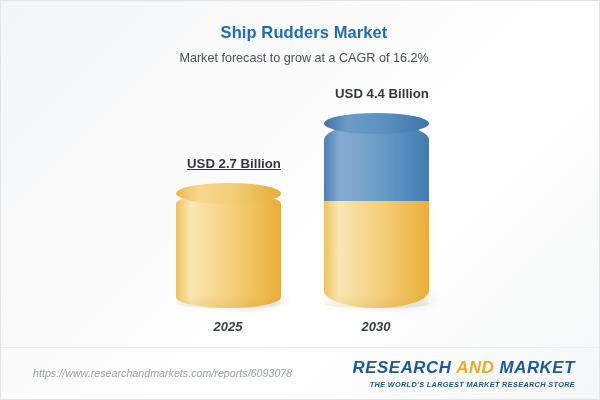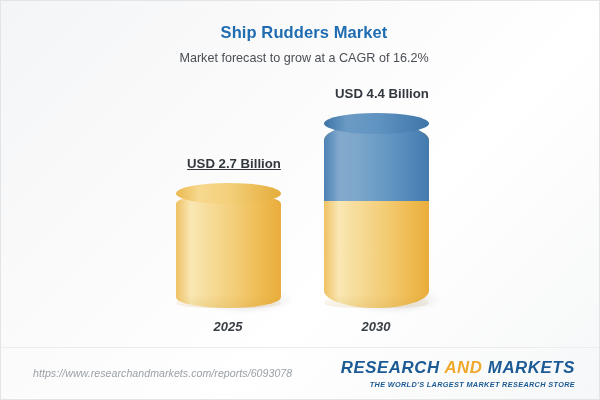--- a/index.html
+++ b/index.html
@@ -253,18 +253,18 @@
         <div class="cyl-top blue"></div>
       </div>
       <div class="year-label">2030</div>
     </div>
 
   </div>
 
   <div class="footer">
     <div class="footer-url">https://www.researchandmarkets.com/reports/6093078</div>
     <div class="brand">
-      <div class="brand-name"><span>RESEARCH </span><span class="and">AND</span><span> MARKETS</span></div>
+      <div class="brand-name"><span>RESEARCH </span><span class="and">AND</span><span> MARKET</span></div>
       <div class="brand-tagline">THE WORLD'S LARGEST MARKET RESEARCH STORE</div>
     </div>
   </div>
 
 </div>
 
 </body></html>

